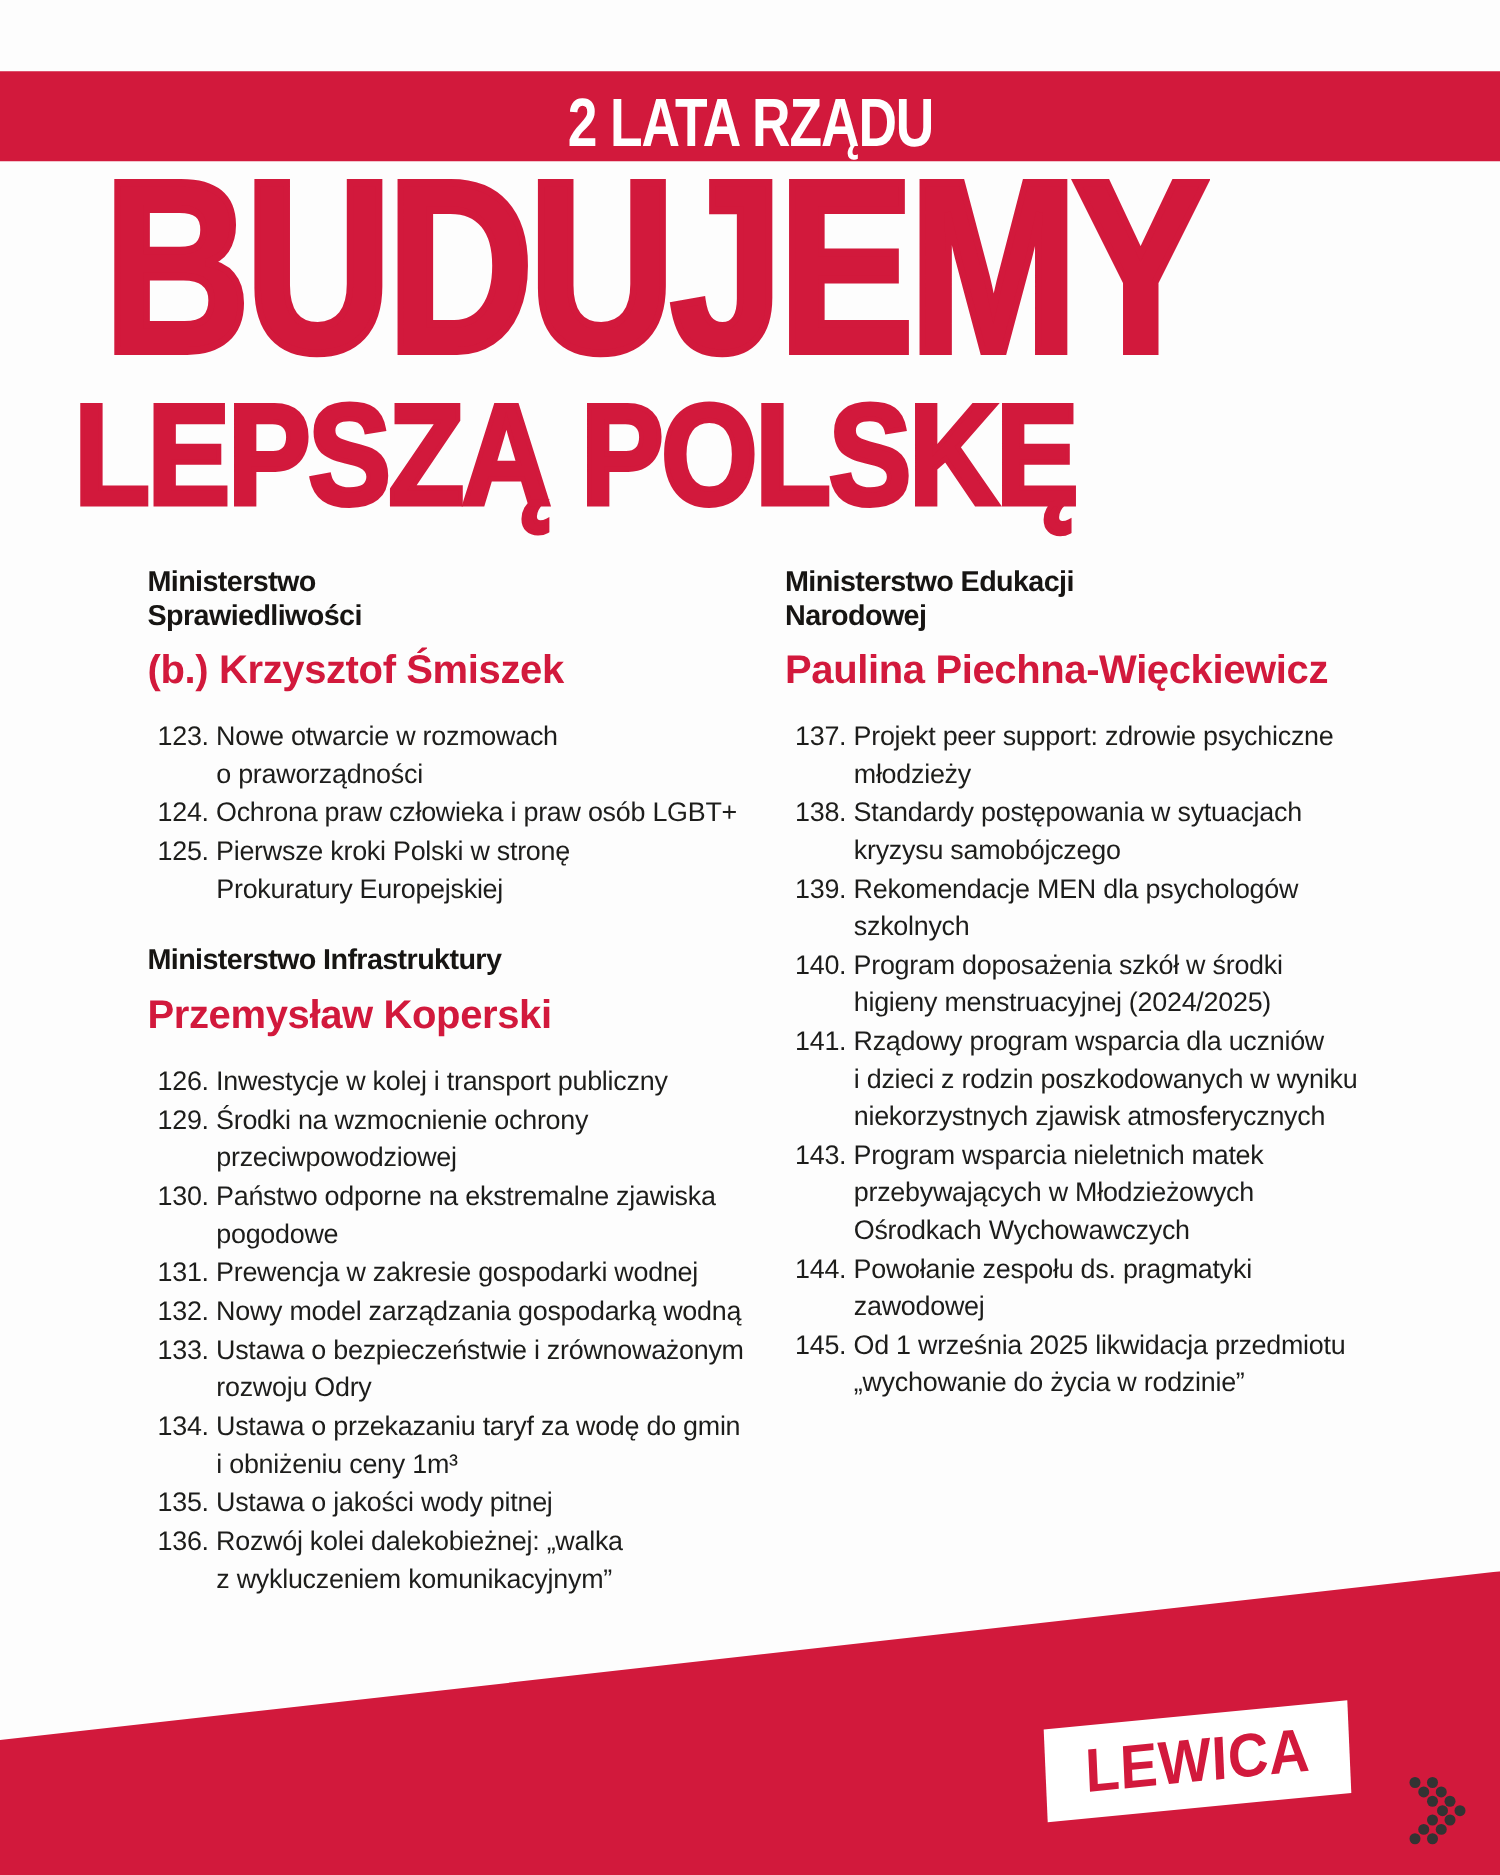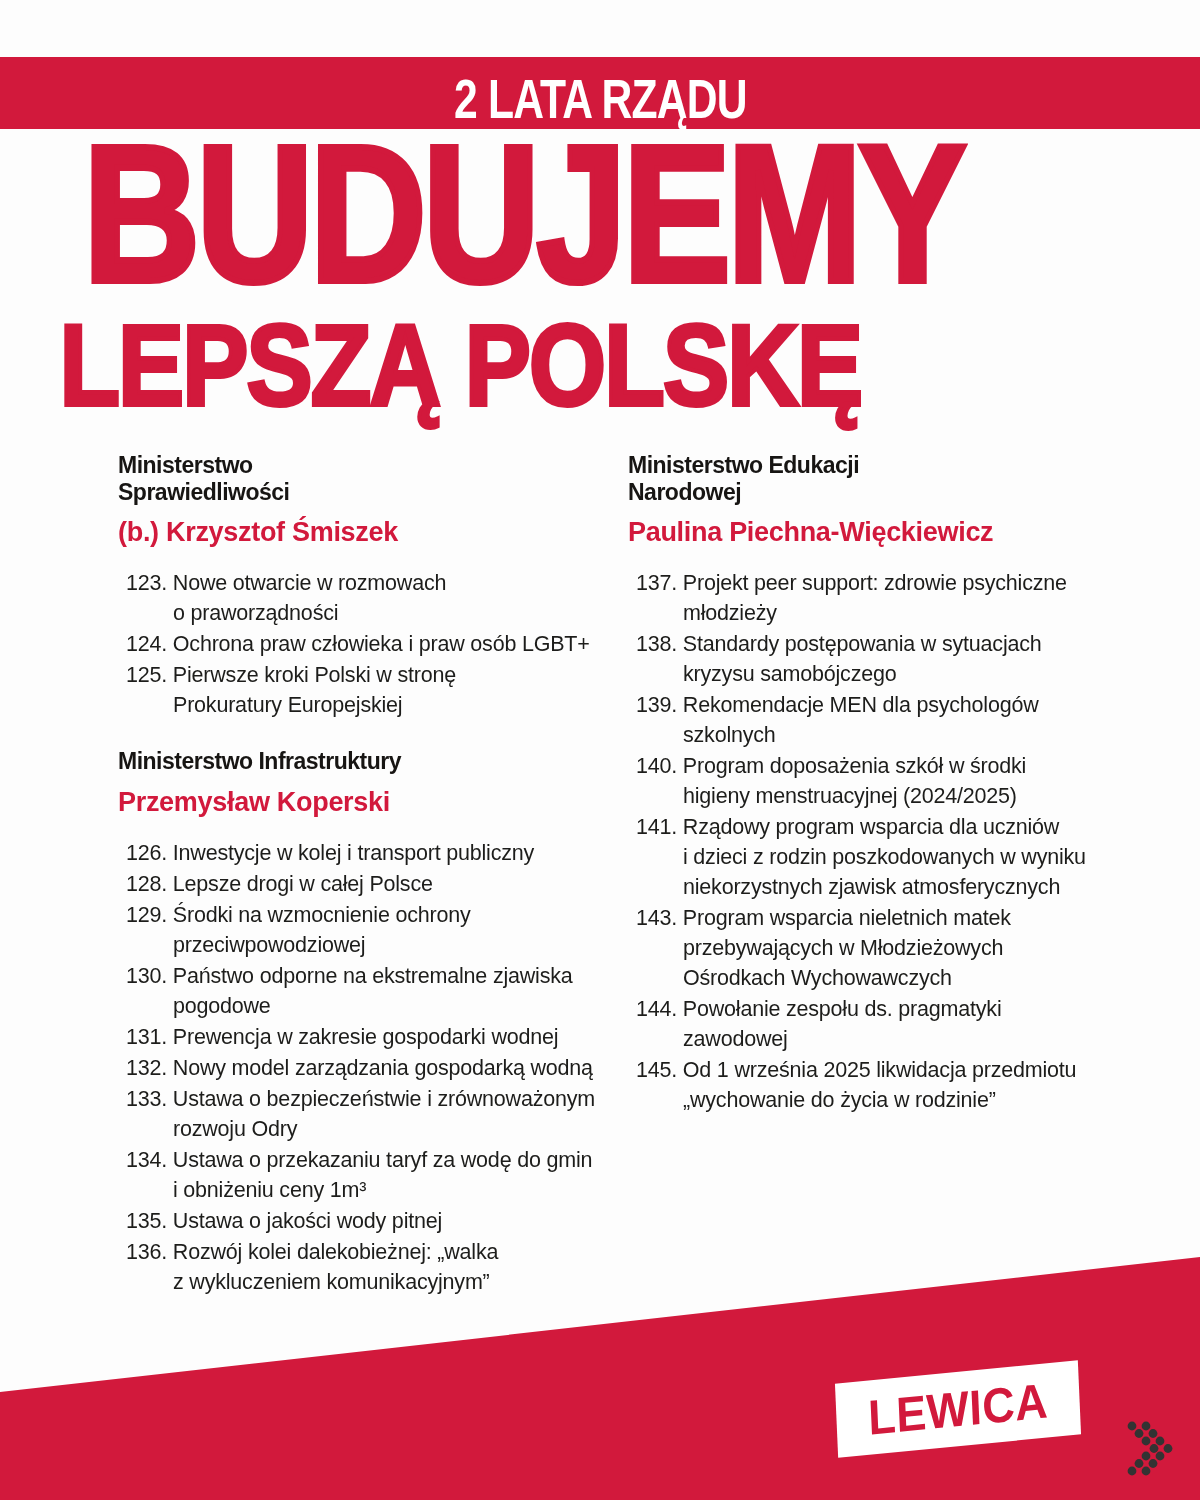--- a/index.html
+++ b/index.html
@@ -38,21 +38,21 @@
   
   .col{position:absolute;top:452px;}
   .col-left{left:118px;width:505px;}
   .col-right{left:628px;width:530px;}
   section{margin:0 0 28px 0;}
   h2{
     margin:0 0 12px 0;font-size:23px;line-height:1.16;font-weight:800;
     color:#171513;white-space:pre-line;letter-spacing:-0.5px;
   }
   .minister{
-    color:#d2193c;font-size:27px;font-weight:700;margin:0 0 20px 0;
+    color:#d2193c;font-size:32px;font-weight:700;margin:0 0 20px 0;
     letter-spacing:-0.3px;
   }
   ul.items{
     list-style:none;margin:0;padding:0;
     color:#1d1d1b;font-size:21.5px;line-height:30px;letter-spacing:-0.2px;
   }
   ul.items li{
     padding-left:47px;text-indent:-47px;white-space:pre-line;margin:0 0 1px 8px;
   }
 
@@ -103,21 +103,20 @@
         <li>125. Pierwsze kroki Polski w stronę
 Prokuratury Europejskiej</li>
       </ul>
     </section>
 
     <section>
       <h2>Ministerstwo Infrastruktury</h2>
       <div class="minister">Przemysław Koperski</div>
       <ul class="items">
         <li>126. Inwestycje w kolej i transport publiczny</li>
-        <li>128. Lepsze drogi w całej Polsce</li>
         <li>129. Środki na wzmocnienie ochrony
 przeciwpowodziowej</li>
         <li>130. Państwo odporne na ekstremalne zjawiska
 pogodowe</li>
         <li>131. Prewencja w zakresie gospodarki wodnej</li>
         <li>132. Nowy model zarządzania gospodarką wodną</li>
         <li>133. Ustawa o bezpieczeństwie i zrównoważonym
 rozwoju Odry</li>
         <li>134. Ustawa o przekazaniu taryf za wodę do gmin
 i obniżeniu ceny 1m³</li>

